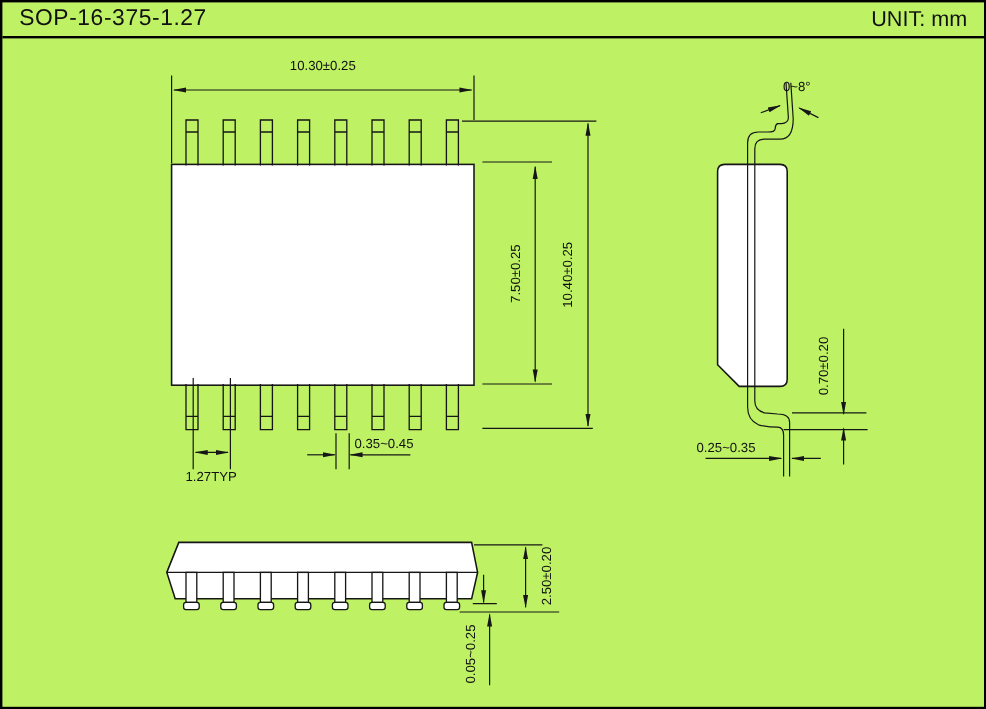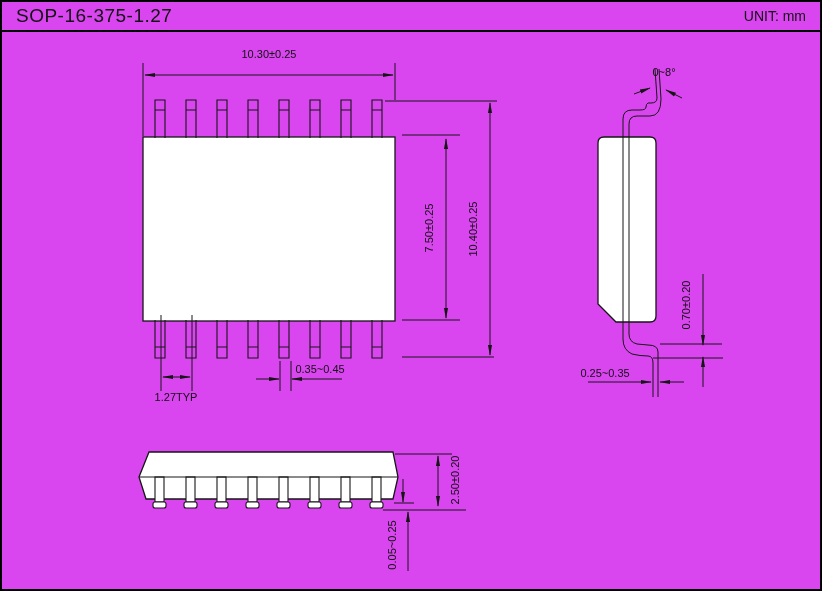--- a/index.html
+++ b/index.html
@@ -1,23 +1,23 @@
 <!DOCTYPE html>
 <html><head>
 <meta charset="utf-8">
 <style>
   html,body{margin:0;padding:0;background:#fff;}
-  #page{position:relative;width:822px;height:591px;background:#d946ef;
+  #page{position:relative;width:822px;height:591px;background:#bef264;
         font-family:"Liberation Sans",sans-serif;color:#111;}
   #frame{position:absolute;inset:0;border:2px solid #000;box-sizing:border-box;}
   #header{position:absolute;left:2px;right:2px;top:2px;height:30px;
           border-bottom:2px solid #000;display:flex;align-items:center;
           justify-content:space-between;padding:0 14px;box-sizing:border-box;}
   #title{font-size:19px;letter-spacing:0.5px;}
-  #unit{font-size:14px;}
+  #unit{font-size:18px;}
   svg{position:absolute;left:0;top:0;}
   .ln{stroke:#161616;stroke-width:1;fill:none;}
   .body{stroke:#161616;stroke-width:1.3;fill:#fff;}
   .pin{stroke:#161616;stroke-width:1.1;fill:none;}
   .pinf{stroke:#161616;stroke-width:1.1;fill:#fff;}
   .dim{stroke:#161616;stroke-width:1;fill:none;}
   text{font-family:"Liberation Sans",sans-serif;font-size:11px;fill:#111;}
 </style>
 </head>
 <body>

